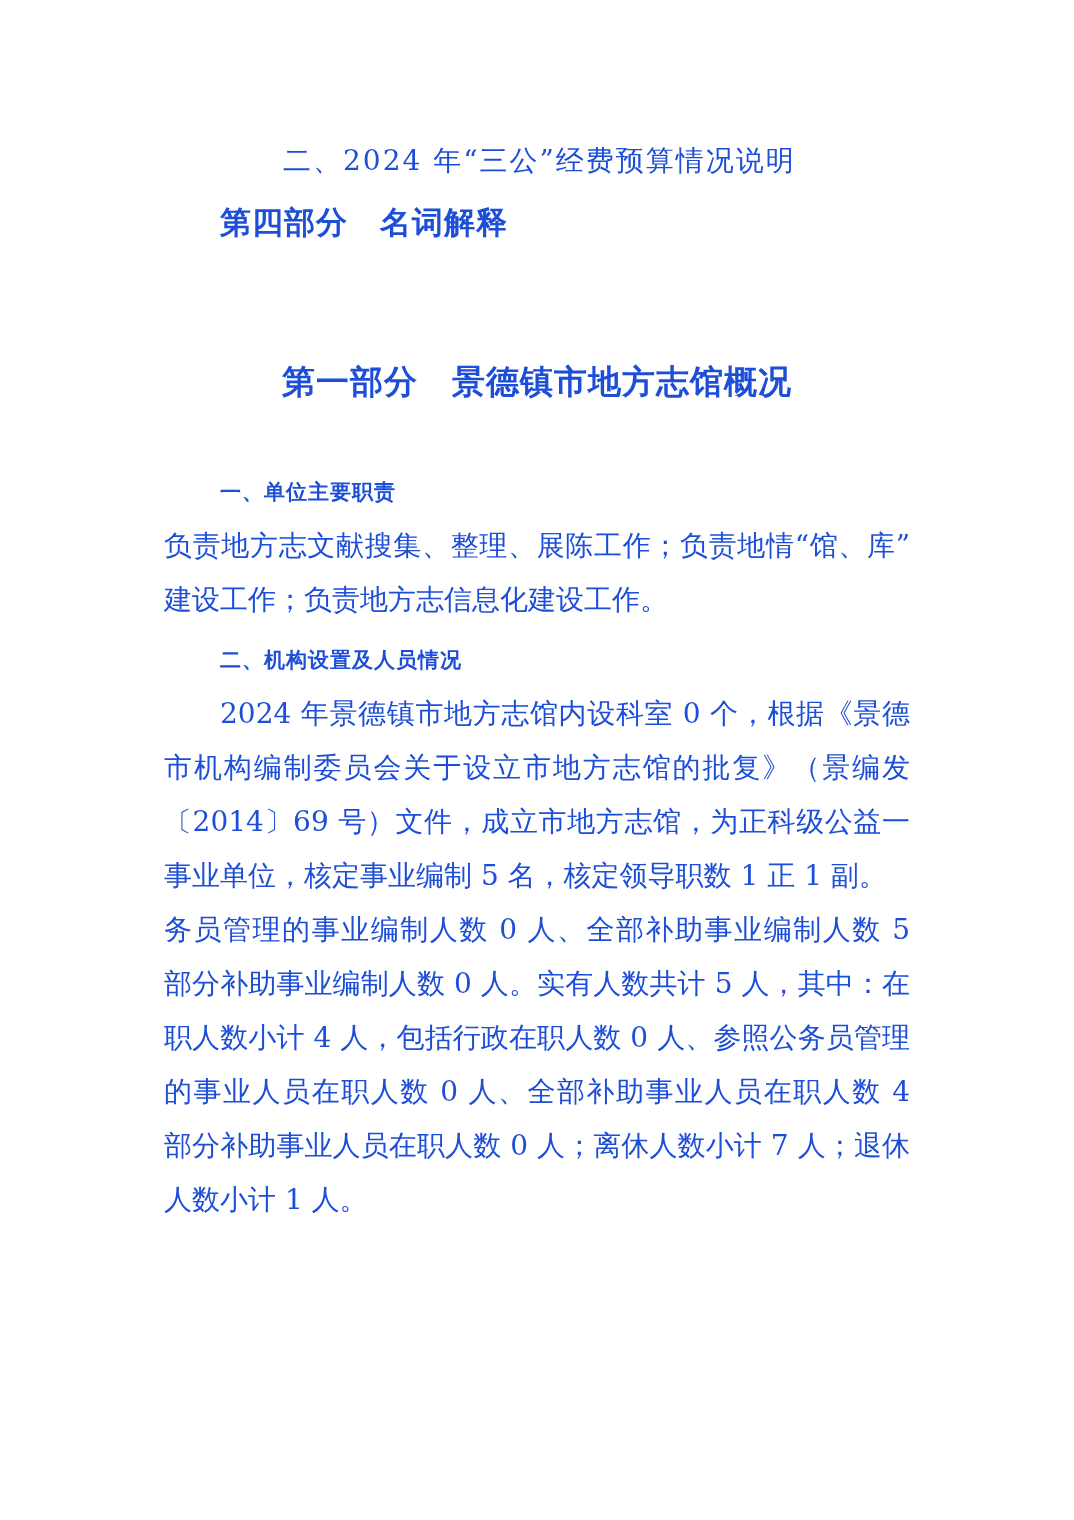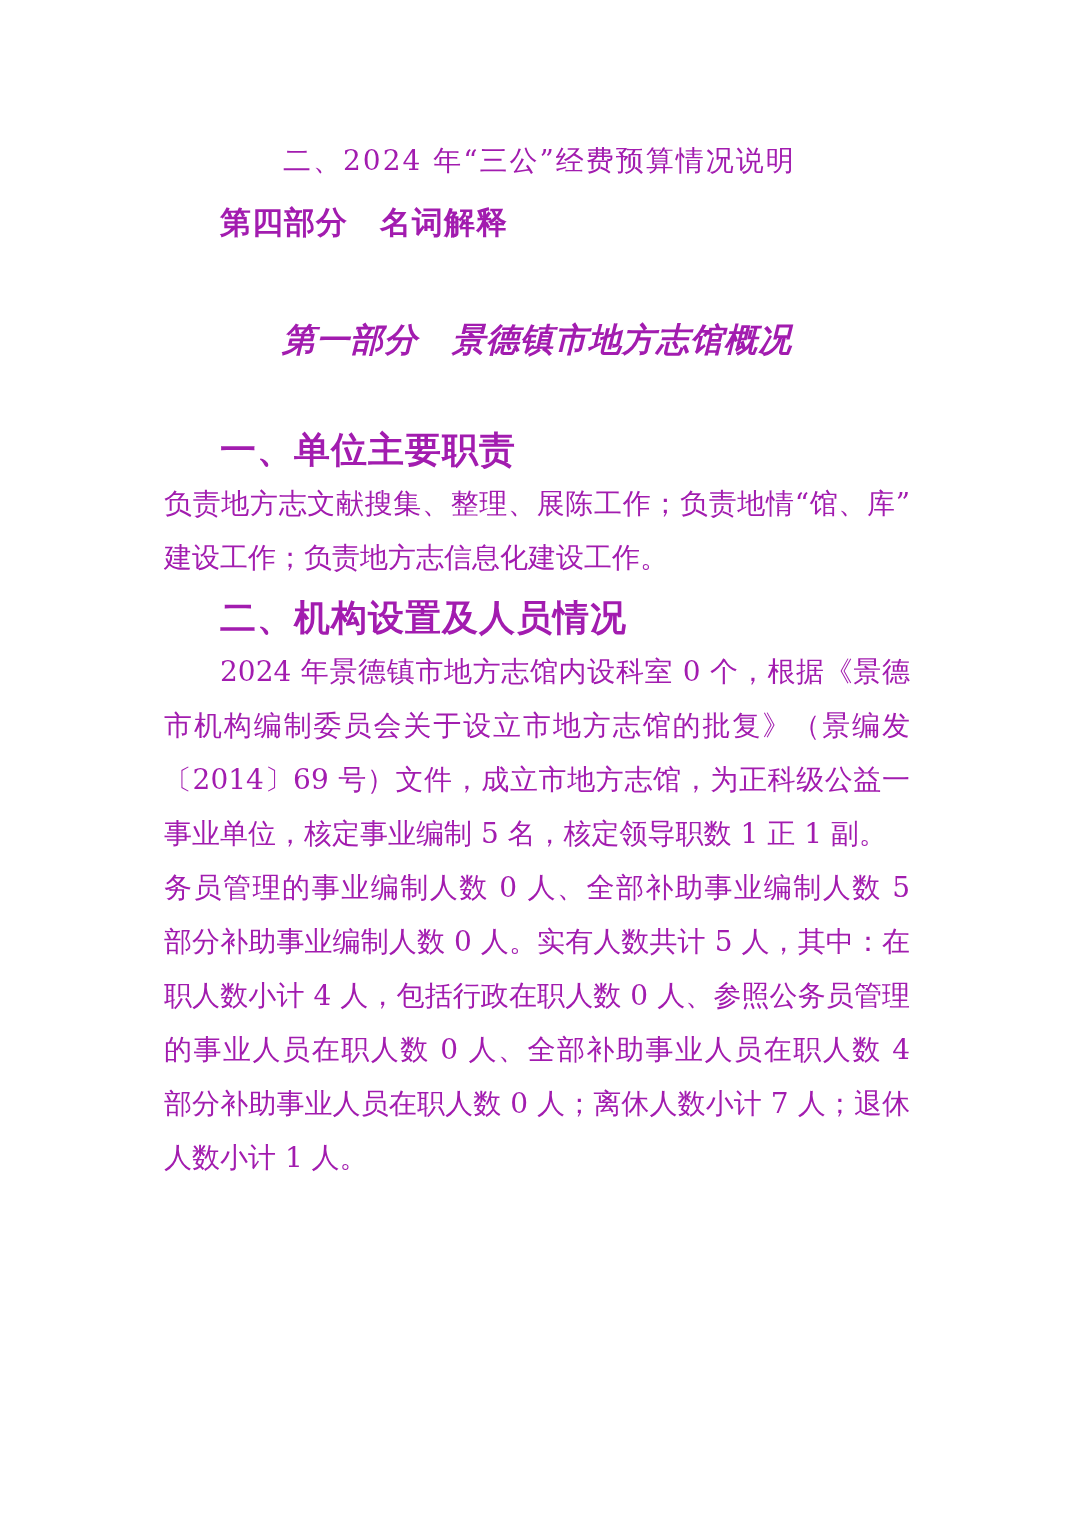--- a/index.html
+++ b/index.html
@@ -1,21 +1,21 @@
 <!DOCTYPE html>
 <html><head>
 <meta charset="utf-8">
 <style>
   html, body { margin: 0; padding: 0; }
   .page {
     position: relative;
     width: 1074px;
     height: 1520px;
     background: #ffffff;
-    color: #a21caf;
+    color: #1d4ed8;
     overflow: hidden;
   }
   .content {
     padding: 134px 164px 0 164px;
   }
   .line {
     height: 54px;
     line-height: 54px;
     overflow: hidden;
   }
@@ -39,26 +39,25 @@
   }
   .part-heading {
     font-size: 31px;
     padding-left: 56px;
     margin-top: 7px;
     letter-spacing: 1px;
   }
   .doc-title {
     font-size: 33px;
     text-align: center;
-    margin-top: 64px;
+    margin-top: 106px;
     letter-spacing: 1px;
-    font-style: italic;
   }
   .sec-heading {
-    font-size: 36px;
+    font-size: 21px;
     padding-left: 56px;
     letter-spacing: 1px;
   }
   .mt-sec1 { margin-top: 56px; }
   .mt-sec2 { margin-top: 6px; }
 </style>
 </head>
 <body>
 
 <div class="page">

